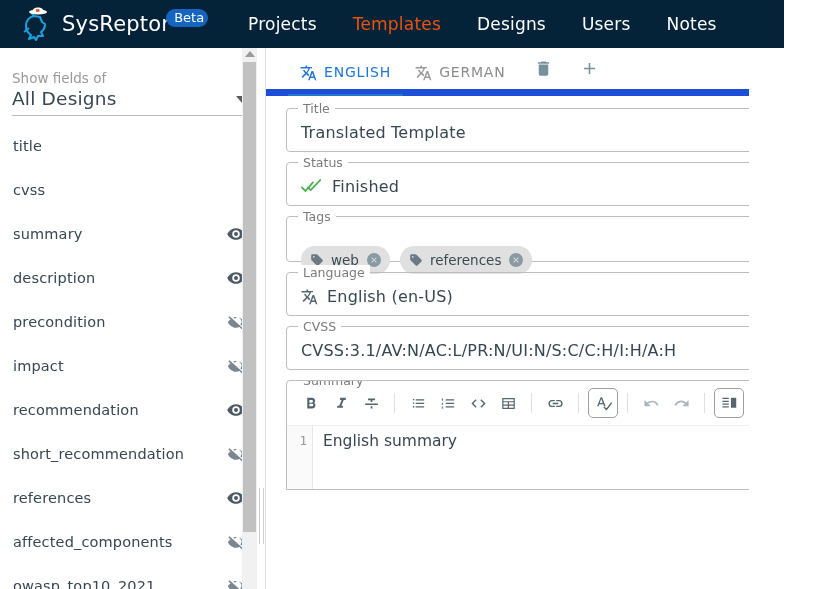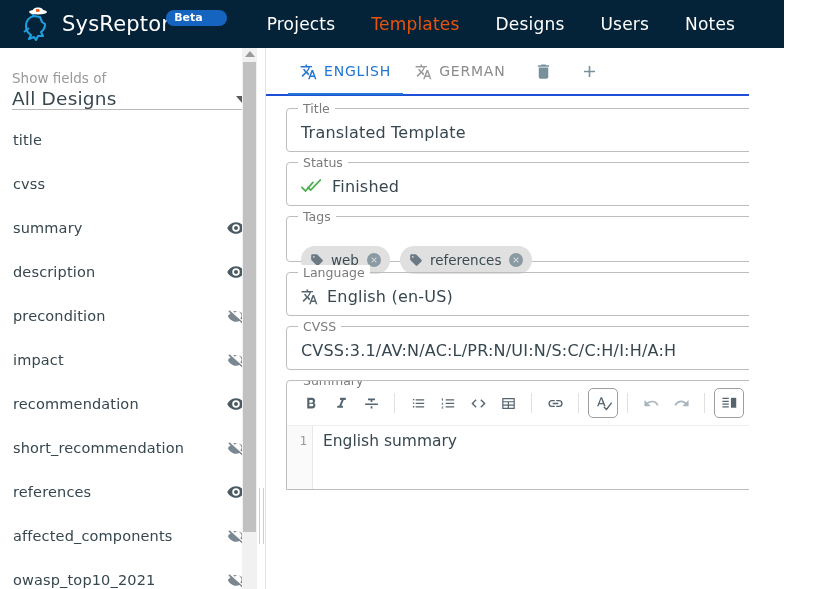--- a/index.html
+++ b/index.html
@@ -18,22 +18,22 @@
     position: relative;
   }
   .brand { display: flex; align-items: center; margin-left: 20px; }
   .logo-svg { width: 34px; height: 36px; display: block; }
   .brand-name {
     color: #ffffff; font-size: 21px; letter-spacing: .2px;
     margin-left: 8px; font-weight: 400;
   }
   .beta-badge {
     background: #1565c0; color: #ffffff;
-    font-size: 11px; font-weight: 700;
-    border-radius: 10px; padding: 2px 24px 3px 8px;
+    font-size: 13px; font-weight: 400;
+    border-radius: 10px; padding: 2px 4px 3px 8px;
     margin-left: -4px; margin-top: -12px;
     line-height: 1;
   }
   .nav-links { display: flex; margin-left: 40px; gap: 36px; }
   .nav-link {
     color: #ffffff; font-size: 17px; text-decoration: none;
     letter-spacing: .2px; cursor: pointer; white-space: nowrap;
   }
   .nav-link.active { color: #e8540c; }
 
@@ -46,20 +46,21 @@
     background: #ffffff;
     position: relative;
     overflow: hidden;
     flex: 0 0 266px;
   }
   .sidebar-inner { padding: 22px 16px 0 12px; }
   .select-label { font-size: 13.5px; color: #9a9a9a; margin-bottom: 2px; }
   .select-row {
     display: flex; align-items: flex-end; justify-content: space-between;
     border-bottom: 1px solid #b9b9b9;
+    padding-bottom: 6px;
   }
   .select-value { font-size: 18.5px; color: #37474f; letter-spacing: .2px; }
   .caret {
     width: 0; height: 0;
     border-left: 6px solid transparent;
     border-right: 6px solid transparent;
     border-top: 7px solid #5a5a5a;
     margin-bottom: 6px; margin-right: 2px;
   }
   .field-list { margin-top: 8px; }
@@ -107,23 +108,23 @@
   
   .main {
     flex: 1 1 auto; height: 541px;
     background: #ffffff;
     overflow: hidden;
     position: relative;
   }
 
   
   .tabbar {
-    height: 48px; display: flex; align-items: center;
+    height: 48px; display: flex; 
     padding-left: 22px;
-    border-bottom: 2px solid #1d4ed8;
+    border-bottom: 7px solid #1d4ed8;
     position: relative;
   }
   .tab {
     display: flex; align-items: center; gap: 7px;
     height: 48px; padding: 0 12px;
     cursor: pointer; position: relative;
   }
   .tab-label {
     font-size: 14px; letter-spacing: .8px; color: #8b8b8b; font-weight: 500;
   }

